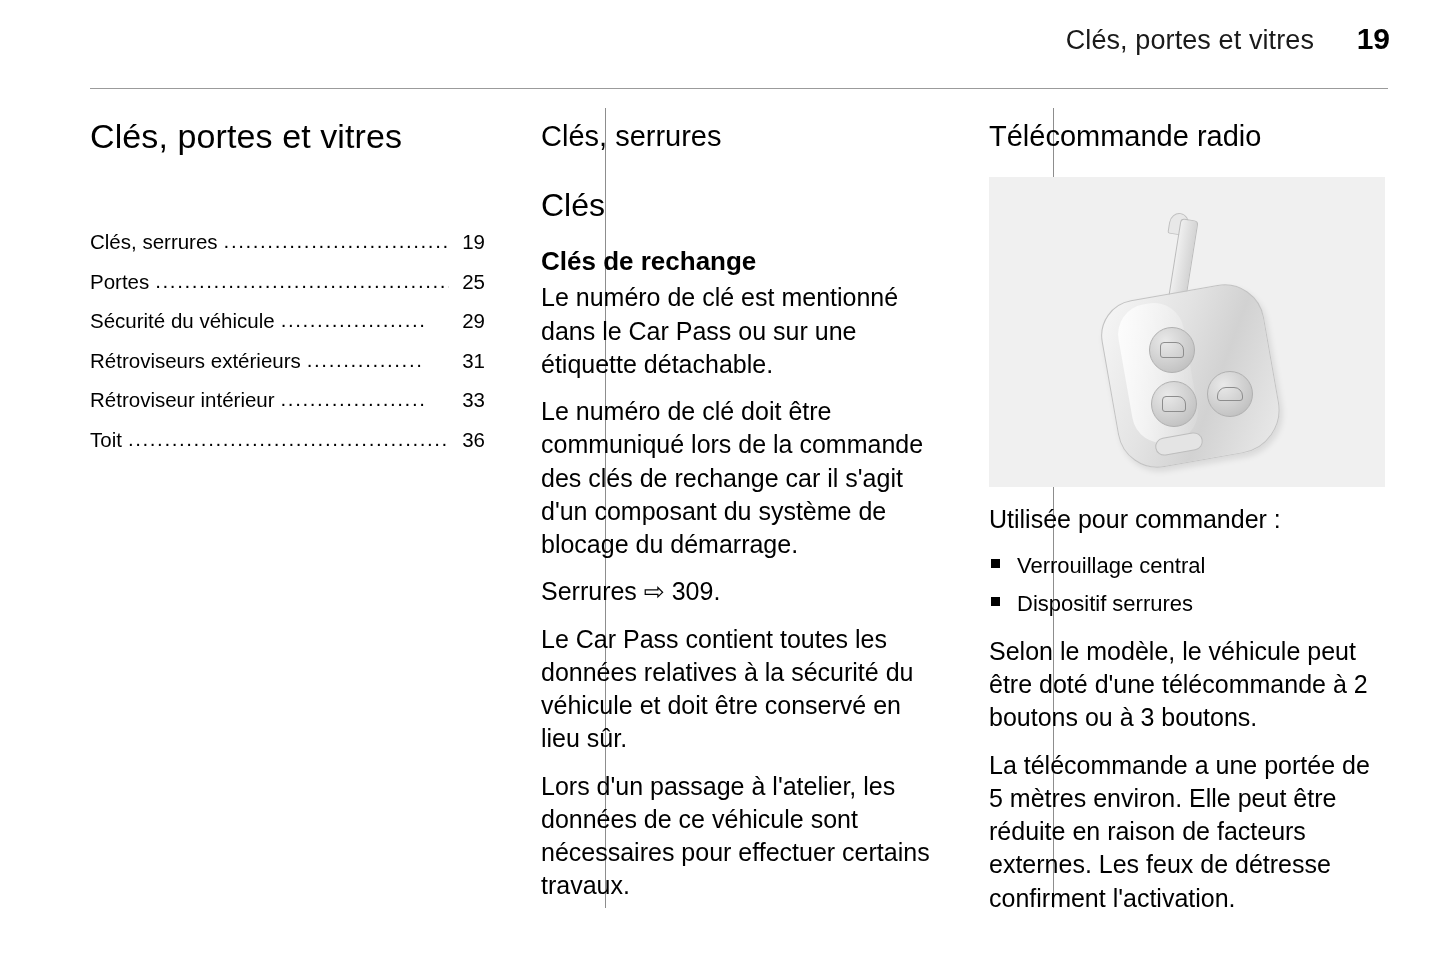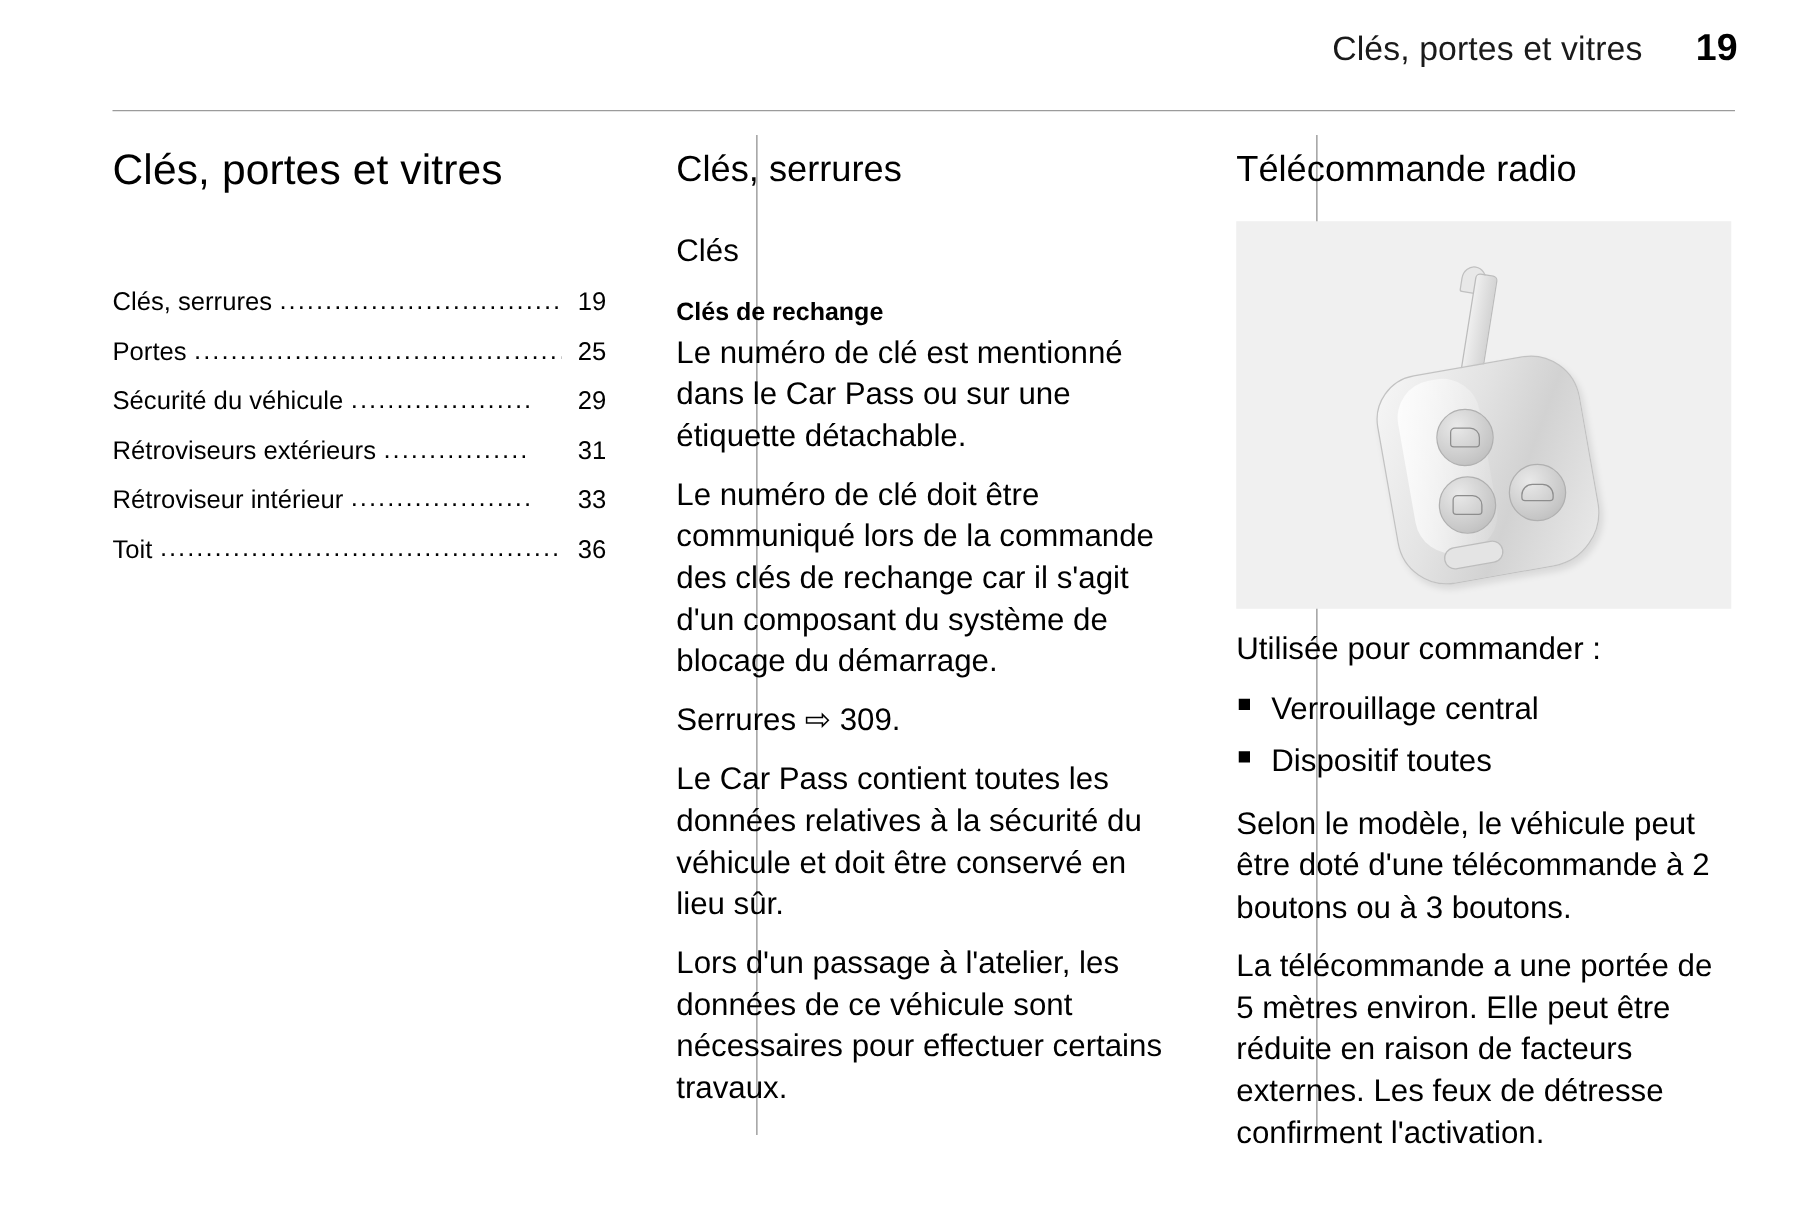--- a/index.html
+++ b/index.html
@@ -92,30 +92,30 @@
     line-height: 1.15;
     letter-spacing: 0.1px;
   }
   h1.section-title {
     font-size: 29px;
     font-weight: normal;
     margin: 12px 0 0 0;
     line-height: 1.15;
   }
   h2.sub-title {
-    font-size: 25px;
+    font-size: 32px;
     font-weight: normal;
     margin: 34px 0 0 0;
     line-height: 1.15;
   }
   h2.sub-title.tight {
     margin-top: 44px;
   }
   h3.subsub-title {
-    font-size: 20px;
+    font-size: 26px;
     font-weight: bold;
     margin: 22px 0 4px 0;
     line-height: 1.2;
   }
   p.body {
     font-size: 25px;
     line-height: 1.33;
     margin: 0 0 14px 0;
     text-align: left;
   }
@@ -152,21 +152,21 @@
     min-width: 30px;
   }
 
   
   ul.bullets {
     list-style: none;
     margin: 10px 0 16px 0;
     padding: 0;
   }
   ul.bullets li {
-    font-size: 25px;
+    font-size: 22px;
     line-height: 1.35;
     margin-bottom: 9px;
     padding-left: 28px;
     position: relative;
   }
   ul.bullets li .sq {
     position: absolute;
     left: 2px;
     top: 8px;
     width: 9px;
@@ -354,21 +354,21 @@
               <span class="btn-glyph car"></span>
             </div>
           <div class="fob-slot"></div>
         </div>
       </div>
 
       <p class="body" style="margin-top:16px;">Utilisée pour commander :</p>
 
       <ul class="bullets">
         <li><span class="sq"></span><span>Verrouillage central</span></li>
-        <li><span class="sq"></span><span>Dispositif toutes</span></li>
+        <li><span class="sq"></span><span>Dispositif serrures</span></li>
       </ul>
 
       <p class="body">Selon le modèle, le véhicule peut être doté d'une télécommande à 2 boutons ou à 3 boutons.</p>
       <p class="body last">La télécommande a une portée de 5 mètres environ. Elle peut être réduite en raison de facteurs externes. Les feux de détresse confirment l'activation.</p>
     </div>
 
   </div>
 </div>
 
 </body></html>

